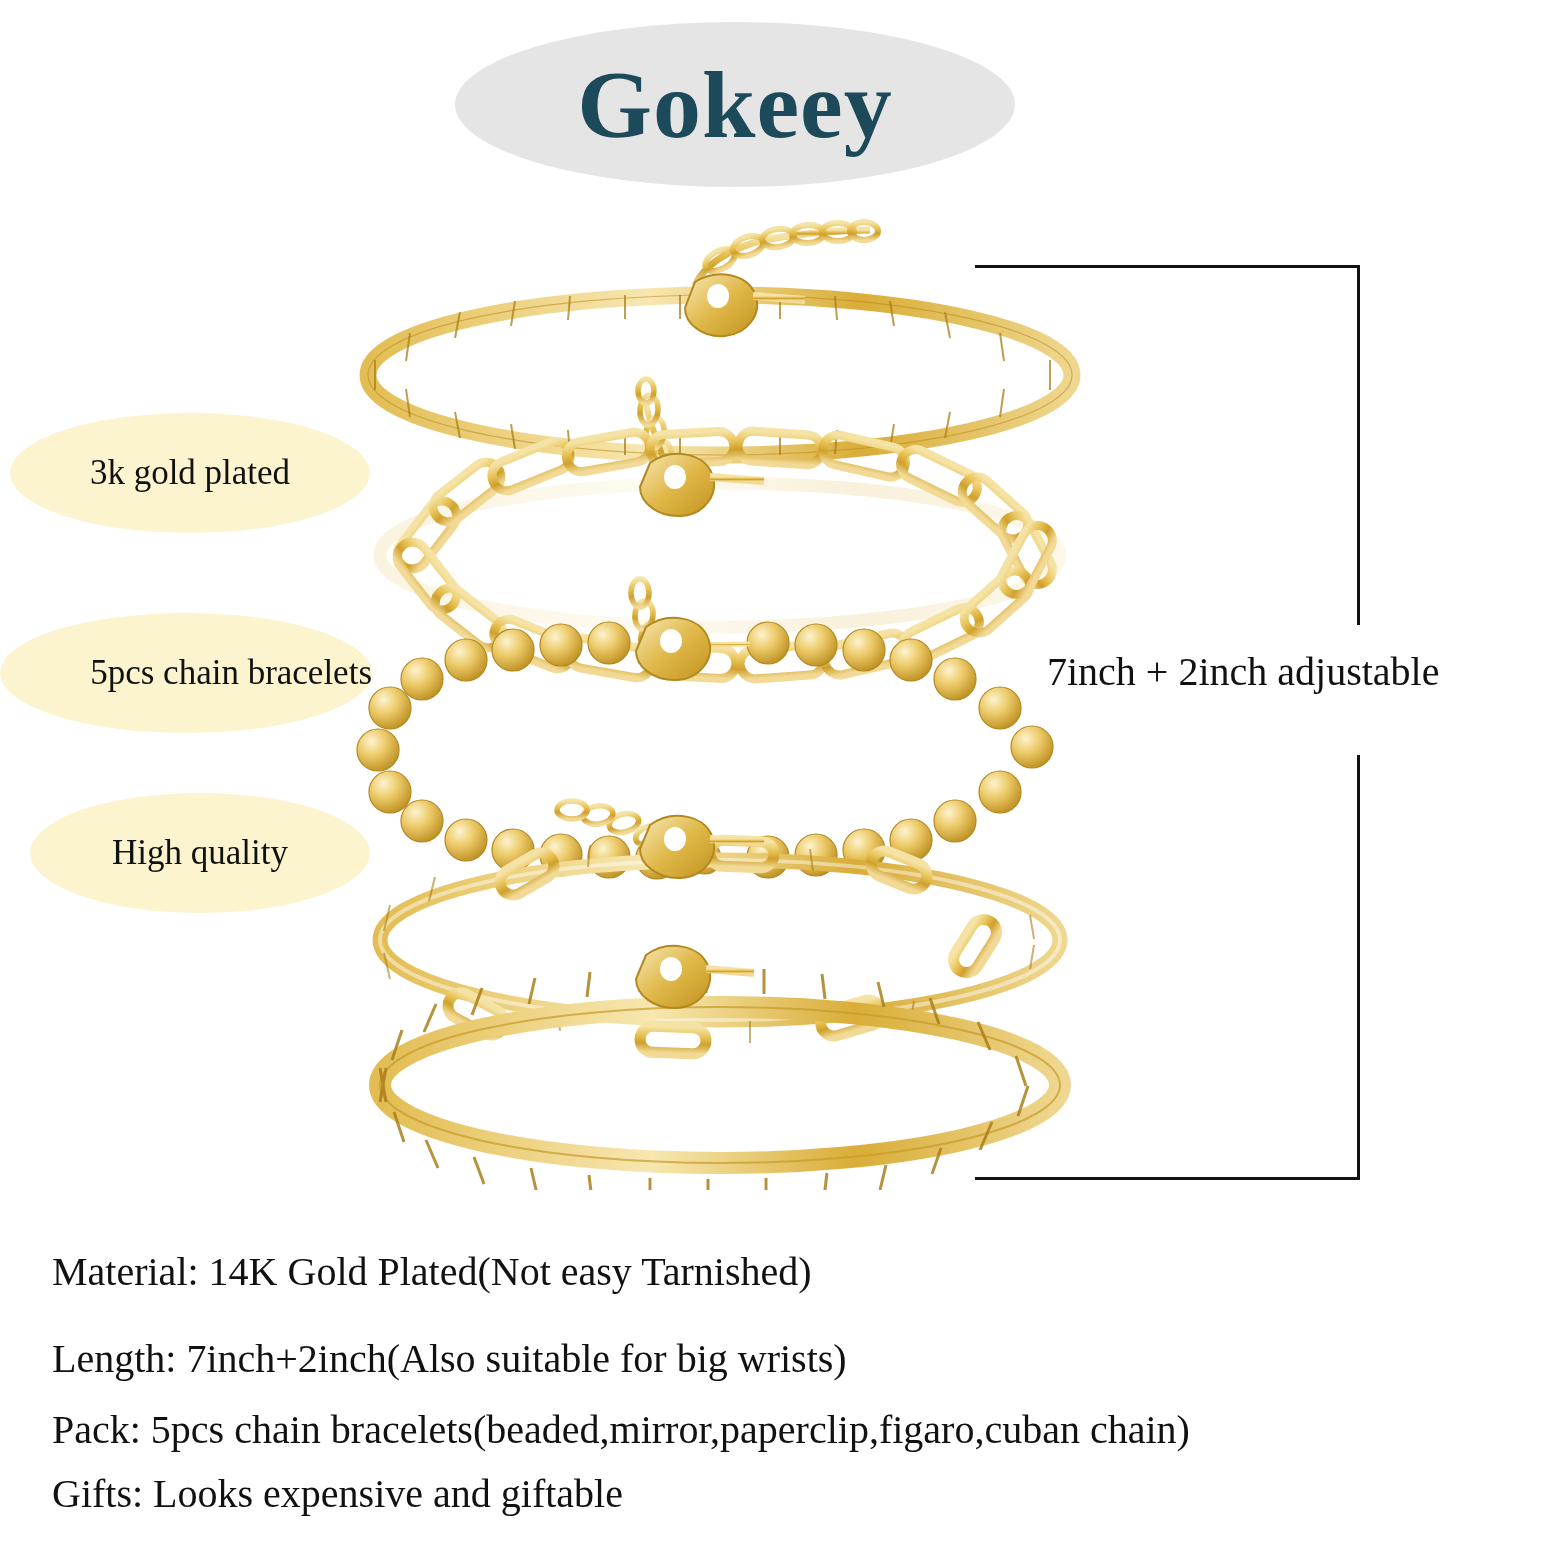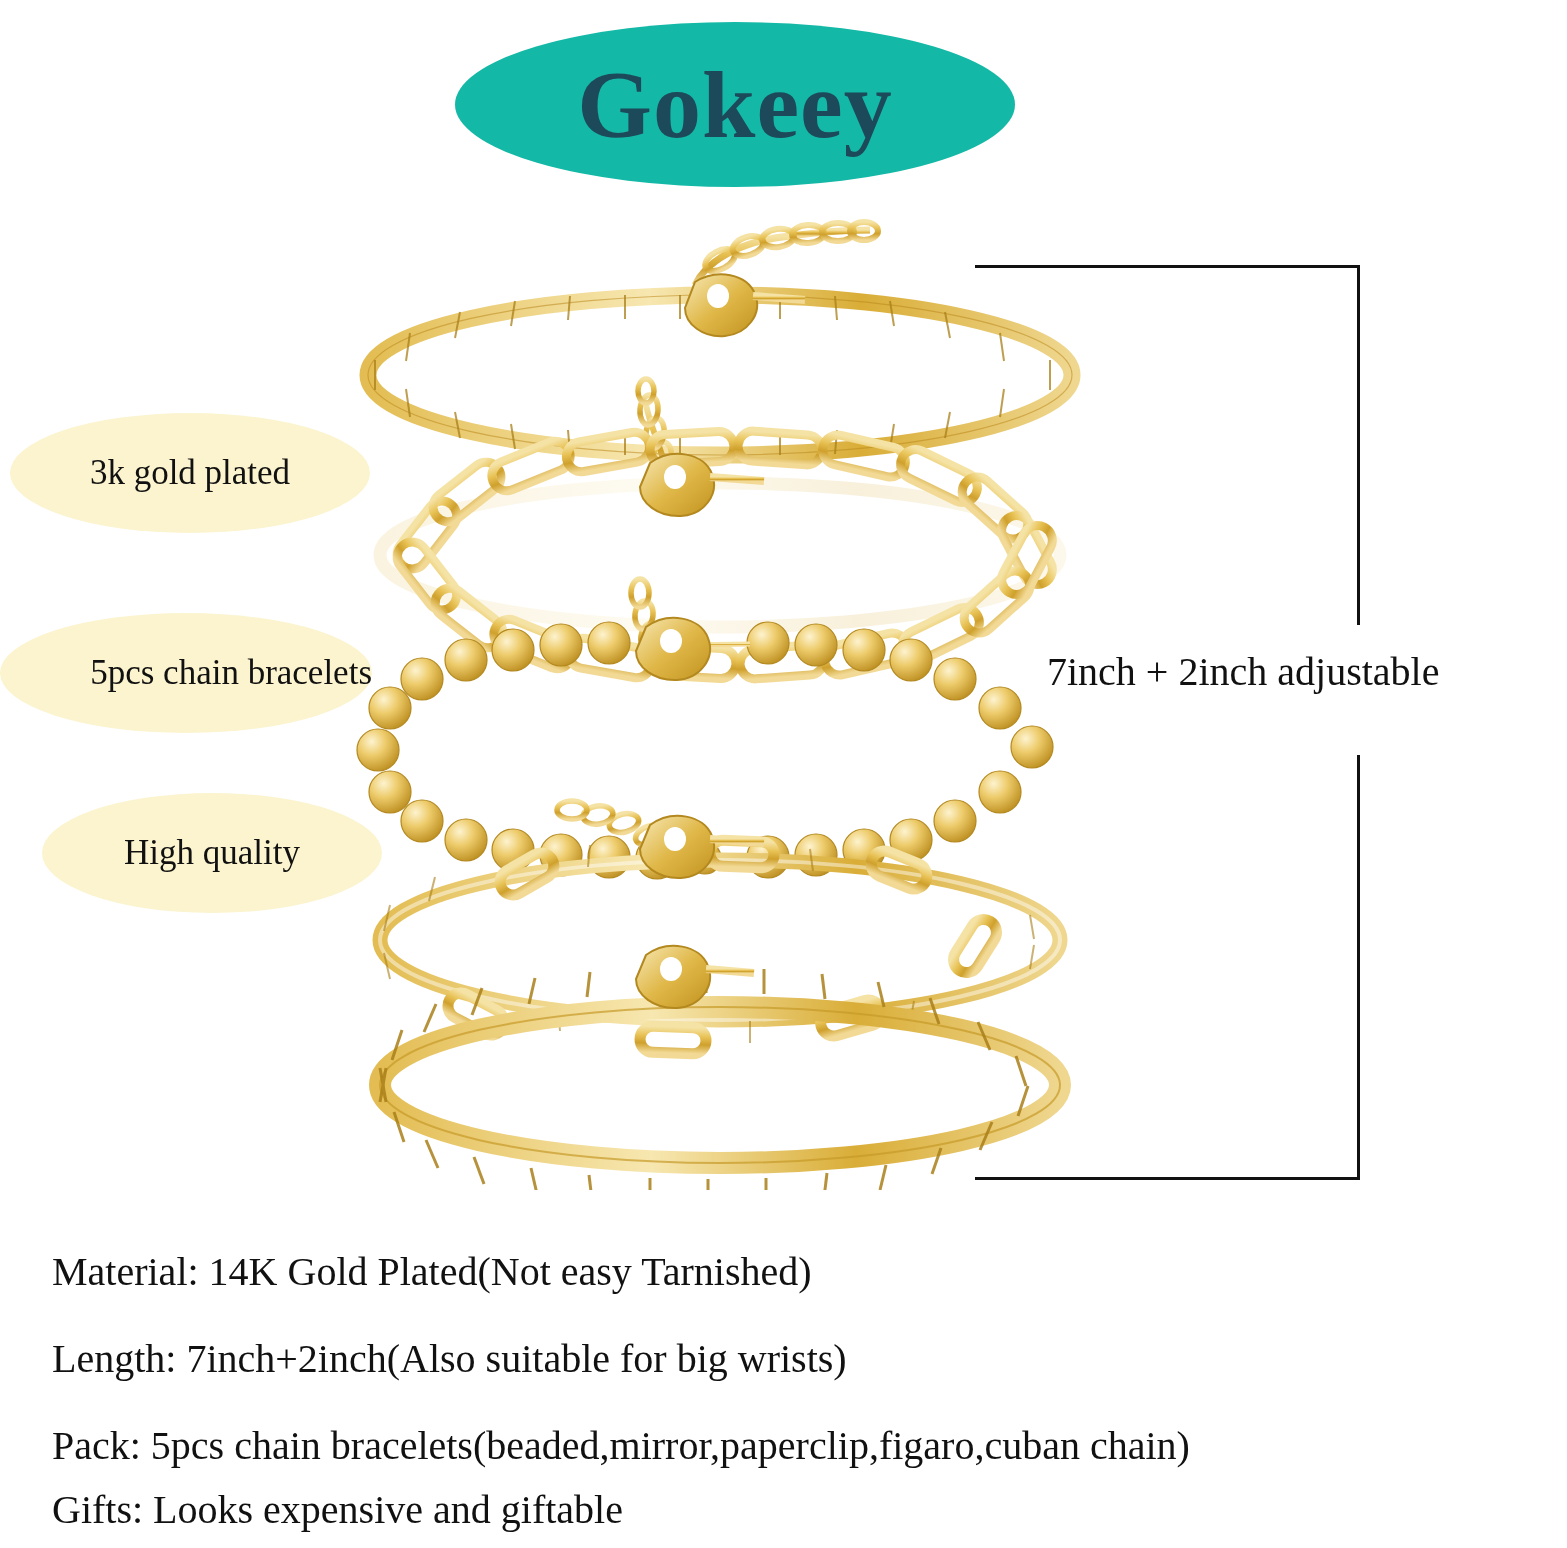--- a/index.html
+++ b/index.html
@@ -15,21 +15,21 @@
     overflow: hidden;
   }
 
   
   #brand-badge {
     position: absolute;
     left: 455px;
     top: 22px;
     width: 560px;
     height: 165px;
-    background: #14b8a6;
+    background: #e5e5e5;
     border-radius: 50%;
     display: flex;
     align-items: center;
     justify-content: center;
   }
   #brand-text {
     font-family: "Liberation Serif", serif;
     font-weight: bold;
     font-size: 96px;
     color: #1d4a5a;
@@ -48,21 +48,21 @@
     text-align: center;
   }
   .feature-bubble span {
     font-family: "Liberation Serif", serif;
     font-size: 35px;
     color: #111111;
     line-height: 1.1;
   }
   #bubble-0 { left: 10px;  top: 413px; width: 360px; height: 120px; }
   #bubble-1 { left: 0px;   top: 613px; width: 372px; height: 120px; justify-content: flex-end; }
-  #bubble-2 { left: 42px;  top: 793px; width: 340px; height: 120px; text-align: center; }
+  #bubble-2 { left: 30px;  top: 793px; width: 340px; height: 120px; text-align: center; }
 
   
   #measure-group {
     position: absolute;
     left: 975px;
     top: 265px;
     width: 400px;
     height: 915px;
   }
   .m-line {
@@ -372,16 +372,16 @@
         <path d="M296 -5 c 22 -16 54 -10 62 11 c 8 21 -9 41 -31 42 c -23 1 -41 -13 -41 -29 z" fill="url(#claspG)" stroke="#b3881f" stroke-width="2"></path>
         <ellipse cx="321" cy="9" rx="11" ry="12" fill="#ffffff"></ellipse>
         <path d="M356 9 l 48 4" stroke="url(#goldV)" stroke-width="8" fill="none"></path>
       </g>
     </g>
   </svg>
 </div>
 
 <div style="position:absolute; left:52px; top:1248px; width:1460px;">
   <div style="font-size:40px; color:#111; margin-bottom:40px;">Material: 14K Gold Plated(Not easy Tarnished)</div>
-  <div style="font-size:40px; color:#111; margin-bottom:40px;">Length: 7inch+2inch(Also suitable for big wrists)</div>
+  <div style="font-size:40px; color:#111; margin-bottom:24px;">Length: 7inch+2inch(Also suitable for big wrists)</div>
   <div style="font-size:40px; color:#111; margin-bottom:17px;">Pack: 5pcs chain bracelets(beaded,mirror,paperclip,figaro,cuban chain)</div>
   <div style="font-size:40px; color:#111;">Gifts: Looks expensive and giftable</div>
 </div>
 
 </body></html>

